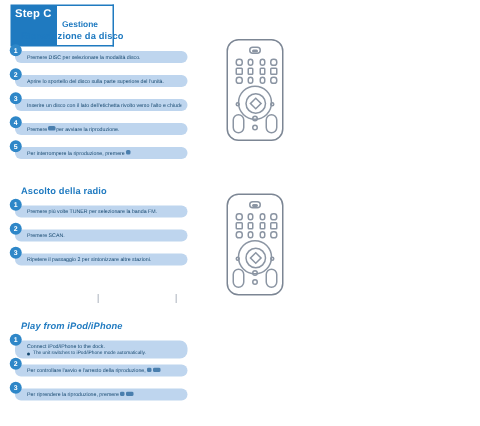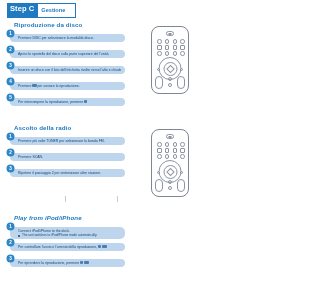--- a/index.html
+++ b/index.html
@@ -23,21 +23,21 @@
     background: #ffffff;
   }
 
   
   .step-header {
     position: absolute;
     left: 7px;
     top: 3px;
     display: flex;
     align-items: stretch;
-    height: 15px;
+    height: 28px;
   }
   .step-tag {
     background: #1f7ac0;
     color: #ffffff;
     font-size: 7.5px;
     font-weight: bold;
     line-height: 11px;
     padding: 0 4px 0 3px;
     letter-spacing: .1px;
     white-space: nowrap;

